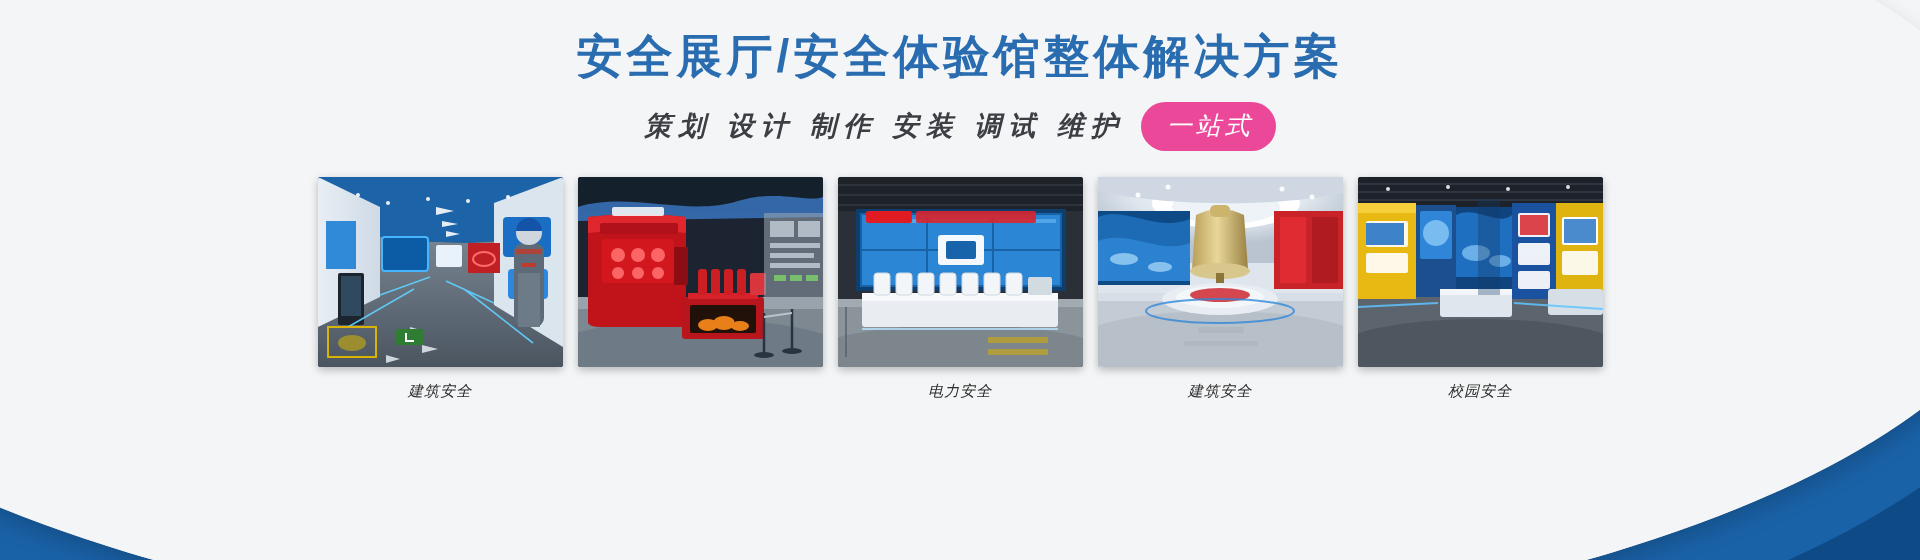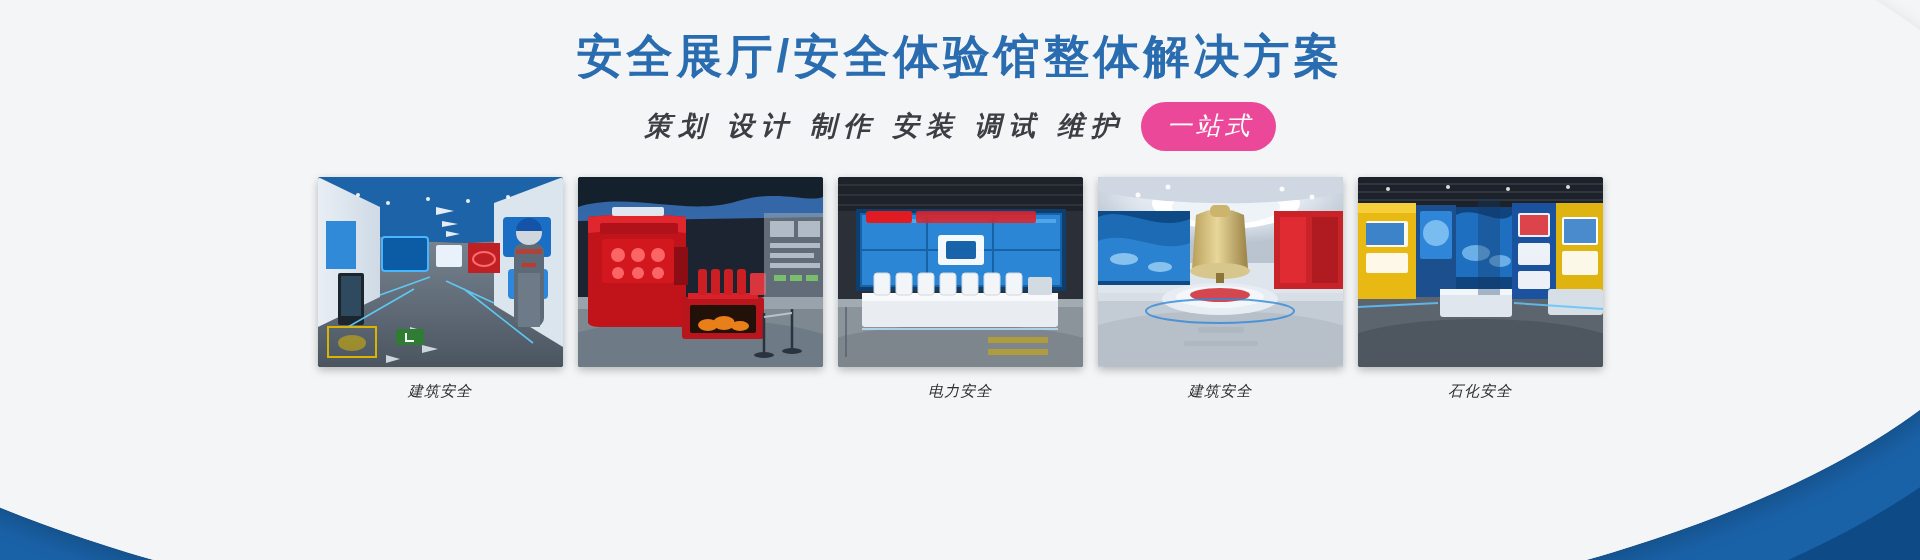--- a/index.html
+++ b/index.html
@@ -455,18 +455,18 @@
             </g>
             <rect x="120" y="22" width="22" height="96" fill="#143a66" opacity=".35"></rect>
             <g fill="#ffffff" opacity=".85">
               <circle cx="30" cy="12" r="2"></circle>
                 <circle cx="90" cy="10" r="2"></circle>
               <circle cx="150" cy="12" r="2"></circle>
                 <circle cx="210" cy="10" r="2"></circle>
             </g>
           </svg>
         </div>
-        <div class="caption">石化安全</div>
+        <div class="caption">校园安全</div>
       </div>
 
     </div>
   </div>
 </div>
 
 </body></html>

